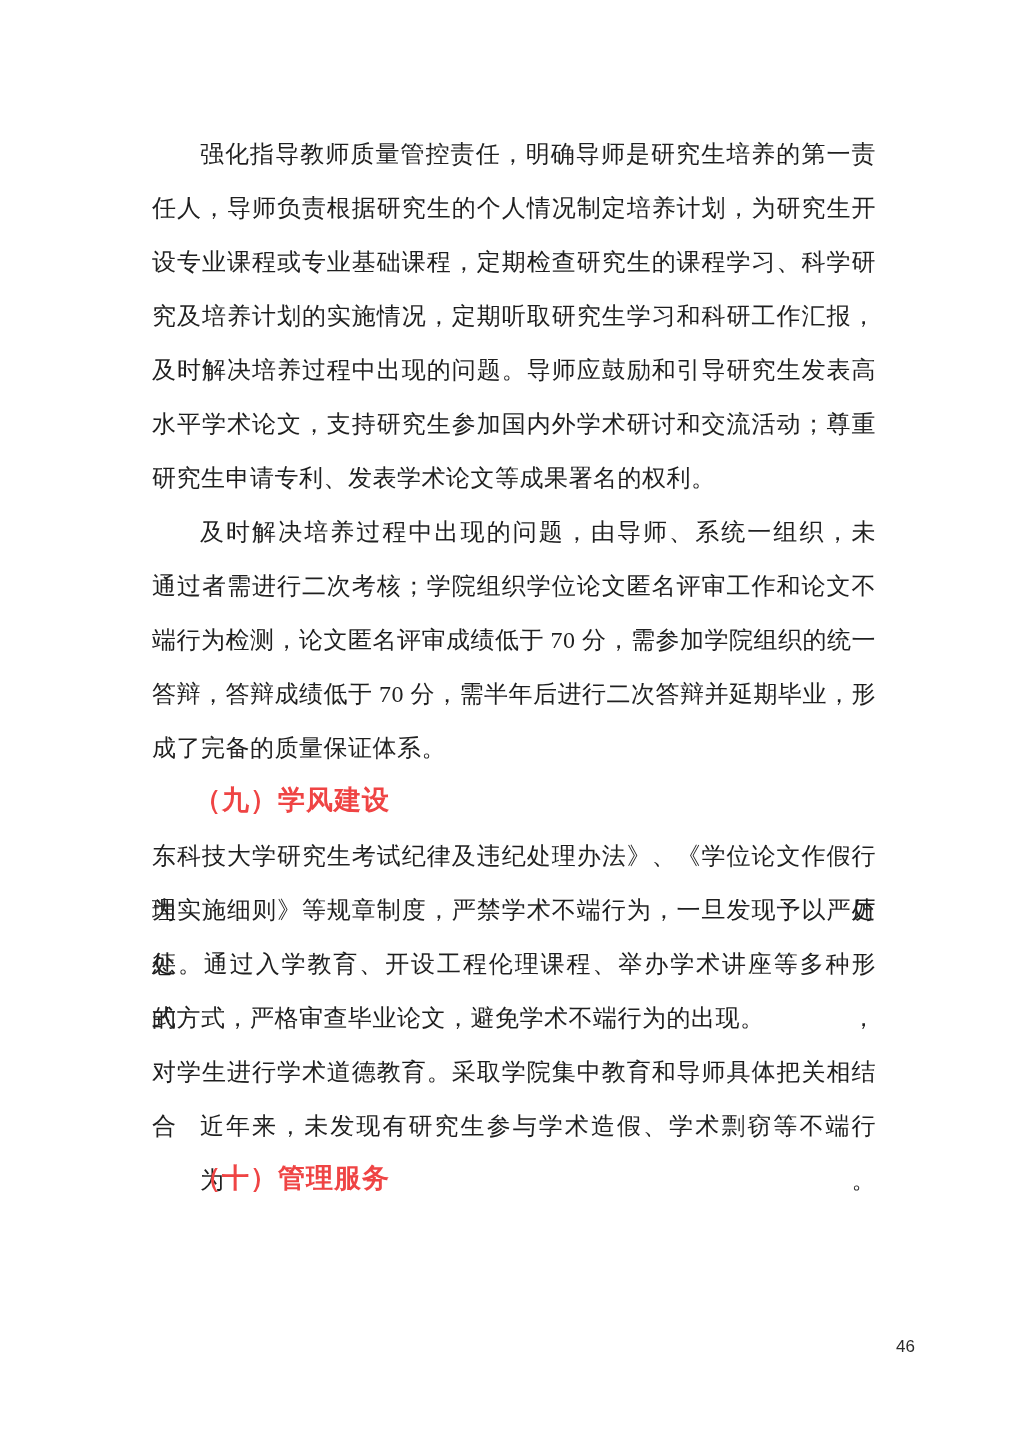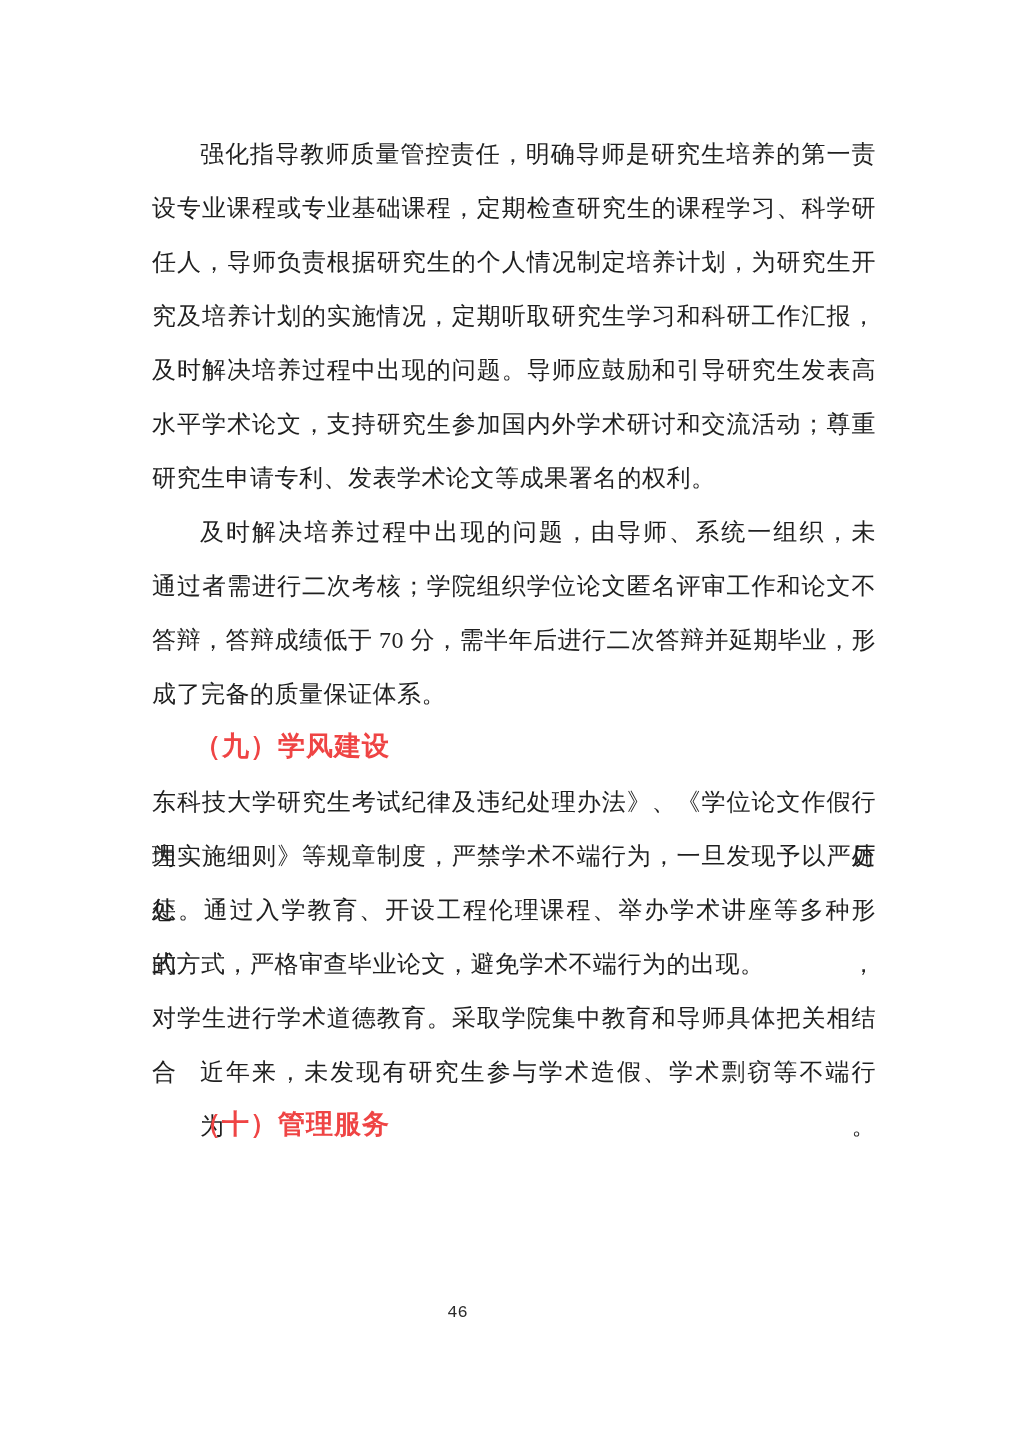--- a/index.html
+++ b/index.html
@@ -43,42 +43,43 @@
     font-size: 27px;
     height: 54px;
     line-height: 54px;
     padding-left: 42px;
     letter-spacing: 1px;
     color: #ef4444;
   }
   .page-number {
     position: absolute;
     left: 0;
-    top: 1303px;
+    top: 1337px;
     width: 100%;
-    text-align: center;
-    font-family: Liberation Mono, monospace;
+    text-align: right;
+    font-family: Liberation Sans, sans-serif;
     font-size: 17px;
     color: #2b2b2b;
   }
 </style>
 </head>
 <body>
 
 <div class="page">
   <div class="doc-body">
       <div class="line indent fill">强化指导教师质量管控责任，明确导师是研究生培养的第一责</div>
+      <div class="line fill">任人，导师负责根据研究生的个人情况制定培养计划，为研究生开</div>
       <div class="line fill">设专业课程或专业基础课程，定期检查研究生的课程学习、科学研</div>
-      <div class="line fill">任人，导师负责根据研究生的个人情况制定培养计划，为研究生开</div>
       <div class="line fill">究及培养计划的实施情况，定期听取研究生学习和科研工作汇报，</div>
       <div class="line fill">及时解决培养过程中出现的问题。导师应鼓励和引导研究生发表高</div>
       <div class="line fill">水平学术论文，支持研究生参加国内外学术研讨和交流活动；尊重</div>
       <div class="line">研究生申请专利、发表学术论文等成果署名的权利。</div>
       <div class="line indent fill">及时解决培养过程中出现的问题，由导师、系统一组织，未</div>
       <div class="line fill">通过者需进行二次考核；学院组织学位论文匿名评审工作和论文不</div>
+      <div class="line fill">端行为检测，论文匿名评审成绩低于 70 分，需参加学院组织的统一</div>
       <div class="line fill">答辩，答辩成绩低于 70 分，需半年后进行二次答辩并延期毕业，形</div>
       <div class="line">成了完备的质量保证体系。</div>
       <div class="heading">（九）学风建设</div>
       <div class="line fill">东科技大学研究生考试纪律及违纪处理办法》、《学位论文作假行为处</div>
       <div class="line fill">理实施细则》等规章制度，严禁学术不端行为，一旦发现予以严厉惩</div>
       <div class="line fill">处。通过入学教育、开设工程伦理课程、举办学术讲座等多种形式，</div>
       <div class="line">的方式，严格审查毕业论文，避免学术不端行为的出现。</div>
       <div class="line fill">对学生进行学术道德教育。采取学院集中教育和导师具体把关相结合</div>
       <div class="line indent fill">近年来，未发现有研究生参与学术造假、学术剽窃等不端行为。</div>
       <div class="heading">（十）管理服务</div>

